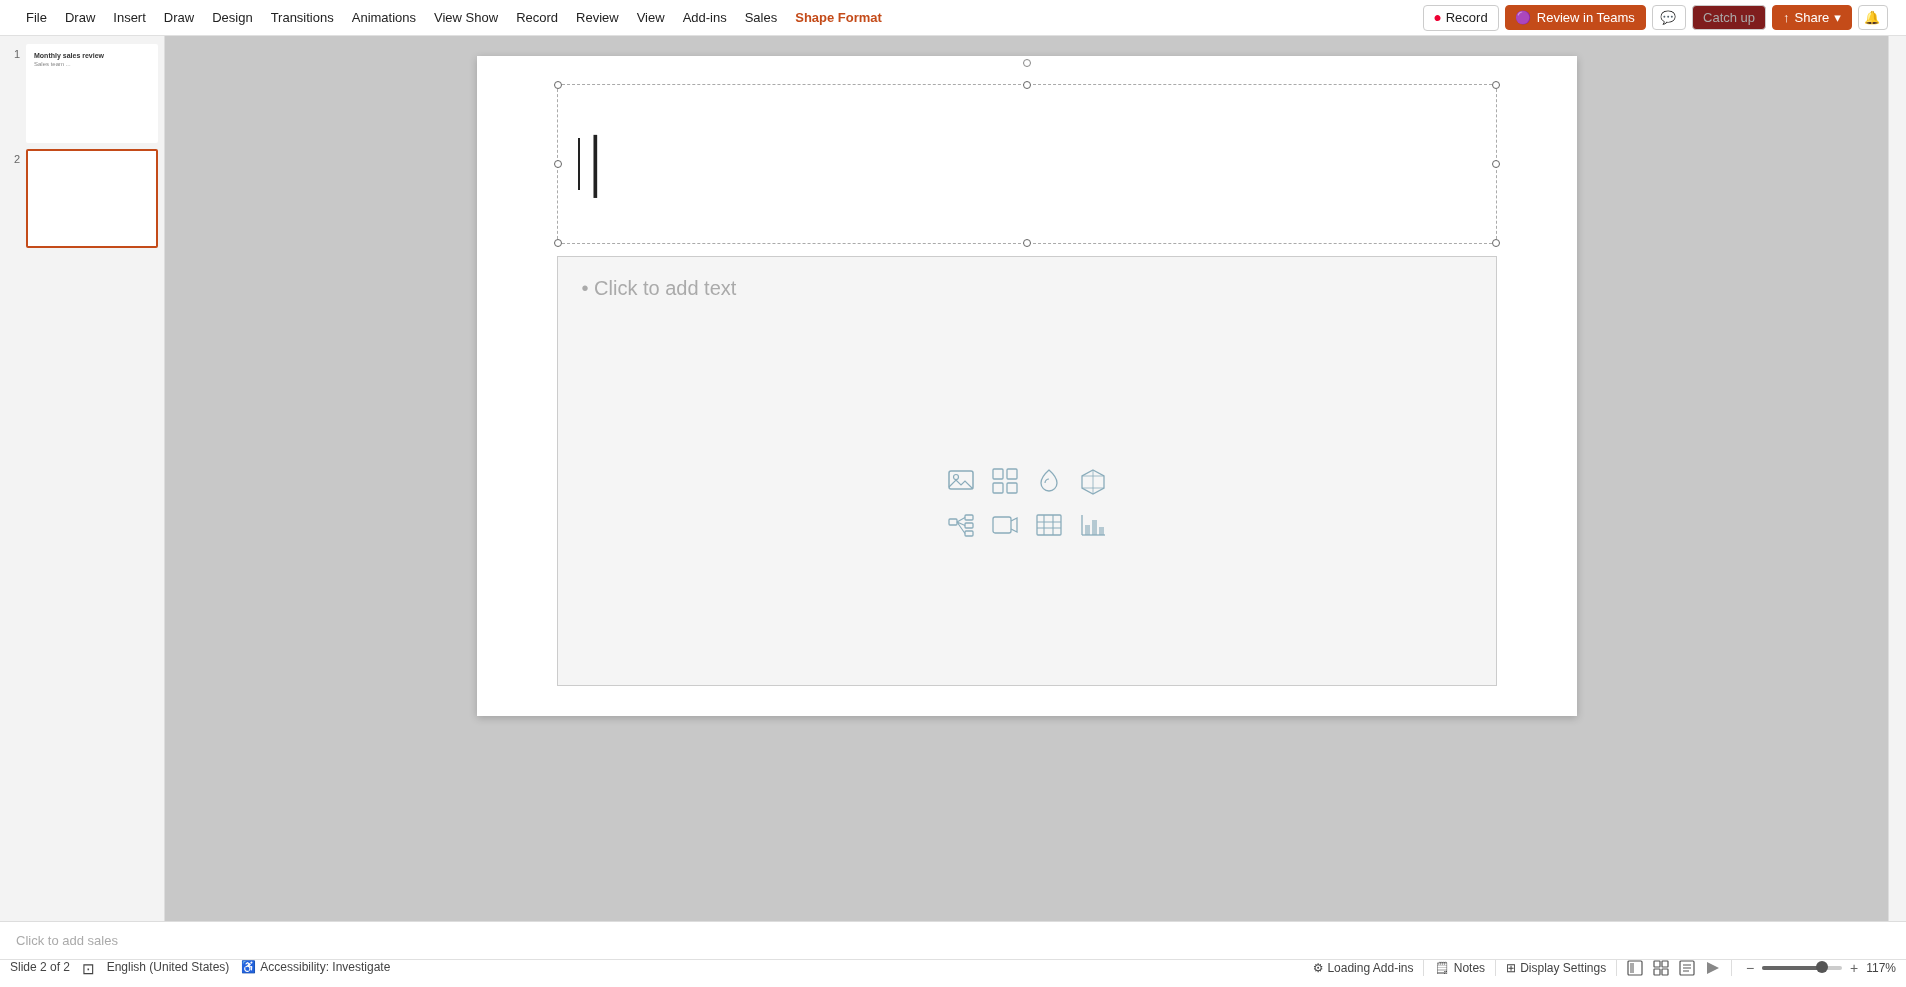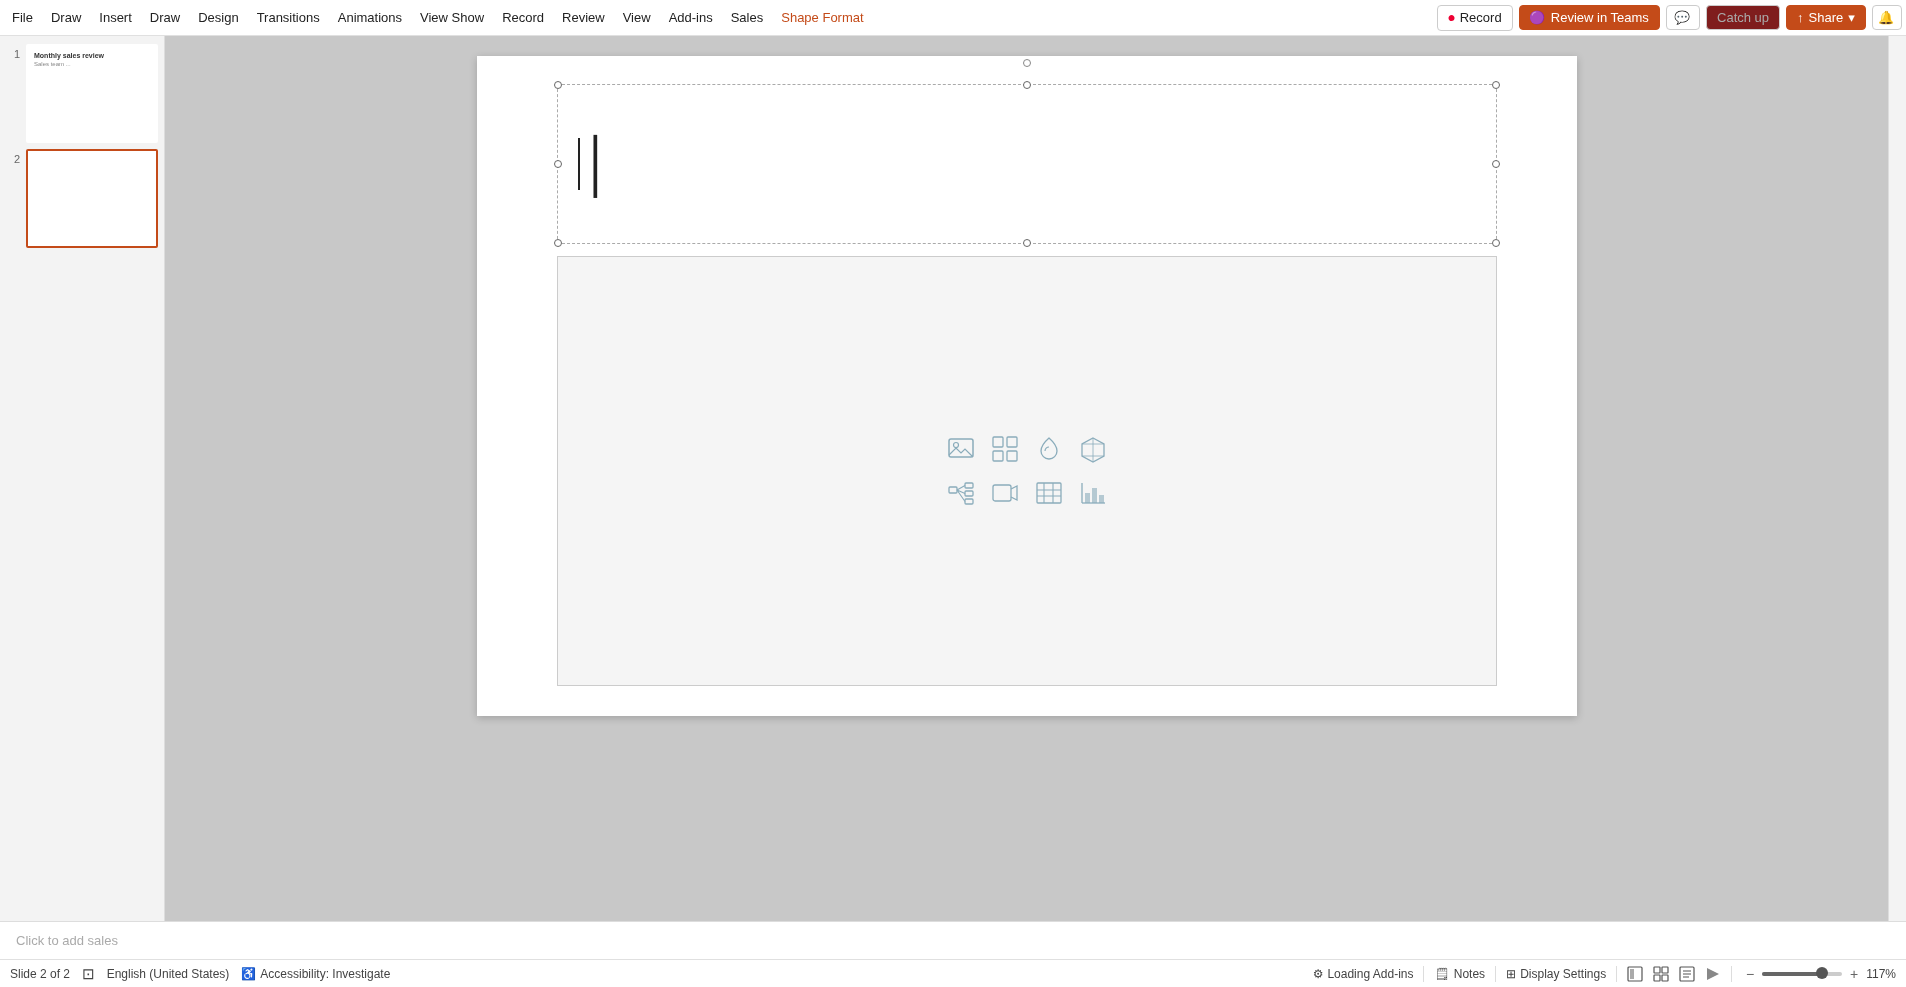--- a/index.html
+++ b/index.html
@@ -1,27 +1,27 @@
 <!DOCTYPE html>
 <html><head>
   <meta charset="utf-8">
   <style>
     * { margin: 0; padding: 0; box-sizing: border-box; }
     body { font-family: 'Segoe UI', Arial, sans-serif; font-size: 13px; background: #f3f3f3; width: 1906px; height: 987px; overflow: hidden; display: flex; flex-direction: column; }
 
     
     #menubar {
       display: flex; align-items: center; background: #fff; height: 36px;
-      border-bottom: 1px solid #e0e0e0; padding: 0 4px; gap: 2px;
+      border-bottom: 1px solid #e0e0e0; padding: 0 18px; gap: 2px;
       flex-shrink: 0;
     }
     .menu-item {
       padding: 4px 8px; cursor: pointer; border-radius: 3px; font-size: 13px; color: #222;
     }
-    .menu-item.active { color: #c44b19; font-weight: 400; }
+    .menu-item.active { color: #c44b19; font-weight: 700; }
 
     
     #toolbar-right {
       margin-left: auto; display: flex; align-items: center; gap: 6px;
     }
     .toolbar-btn {
       display: flex; align-items: center; gap: 5px; padding: 4px 10px;
       border-radius: 4px; cursor: pointer; font-size: 13px; border: 1px solid transparent;
     }
     .toolbar-btn.record { background: #fff; border-color: #ccc; color: #222; }
@@ -131,21 +131,21 @@
     
     #notes-area {
       height: 38px; background: #fff; border-top: 1px solid #ddd;
       display: flex; align-items: center; padding: 0 16px;
       font-size: 13px; color: #aaa; cursor: text; flex-shrink: 0;
     }
 
     
     #statusbar {
       height: 28px; background: #fff; border-top: 1px solid #e0e0e0;
-      display: flex; align-items: center; padding: 0 10px; gap: 12px;
+      display: flex; align-items: flex-start; padding: 0 10px; gap: 12px;
       font-size: 12px; color: #444; flex-shrink: 0;
     }
     .status-right {
       margin-left: auto; display: flex; align-items: center; gap: 10px;
     }
     .status-item {
       display: flex; align-items: center; gap: 4px; cursor: pointer;
     }
     .status-divider { width: 1px; height: 16px; background: #ddd; }
     .zoom-control { display: flex; align-items: center; gap: 4px; }
@@ -237,20 +237,21 @@
         <div class="handle ml"></div>
         <div class="handle mr"></div>
         <div class="handle bl"></div>
         <div class="handle bc"></div>
         <div class="handle br"></div>
 
         <span class="cursor-blink">│</span>
       </div>
 
       <div id="content-box">
+        <div class="bullet-placeholder">•  Click to add text</div>
         <div class="content-icons-area">
           <div class="content-icons-grid">
 
             <div class="content-icon-btn" title="Insert Picture">
               <svg viewBox="0 0 28 28" fill="none" xmlns="http://www.w3.org/2000/svg">
                 <rect x="2" y="4" width="24" height="18" rx="2" stroke="#8AACBB" stroke-width="1.5" fill="none"></rect>
                 <circle cx="9" cy="10" r="2.5" stroke="#8AACBB" stroke-width="1.2" fill="none"></circle>
                 <path d="M2 20 L9 13 L14 18 L18 14 L26 22" stroke="#8AACBB" stroke-width="1.2" fill="none"></path>
               </svg>
             </div>

